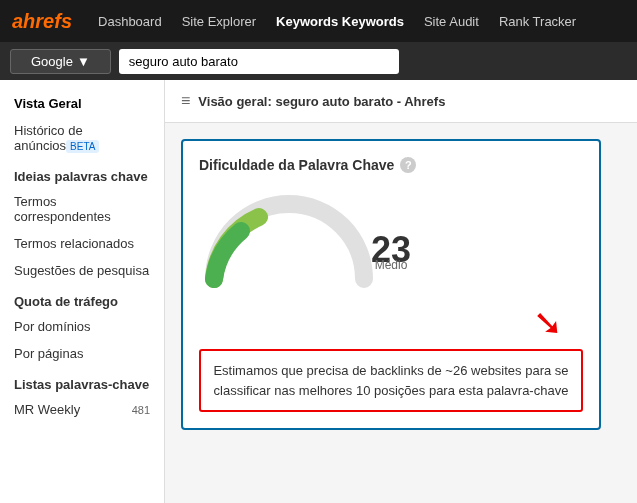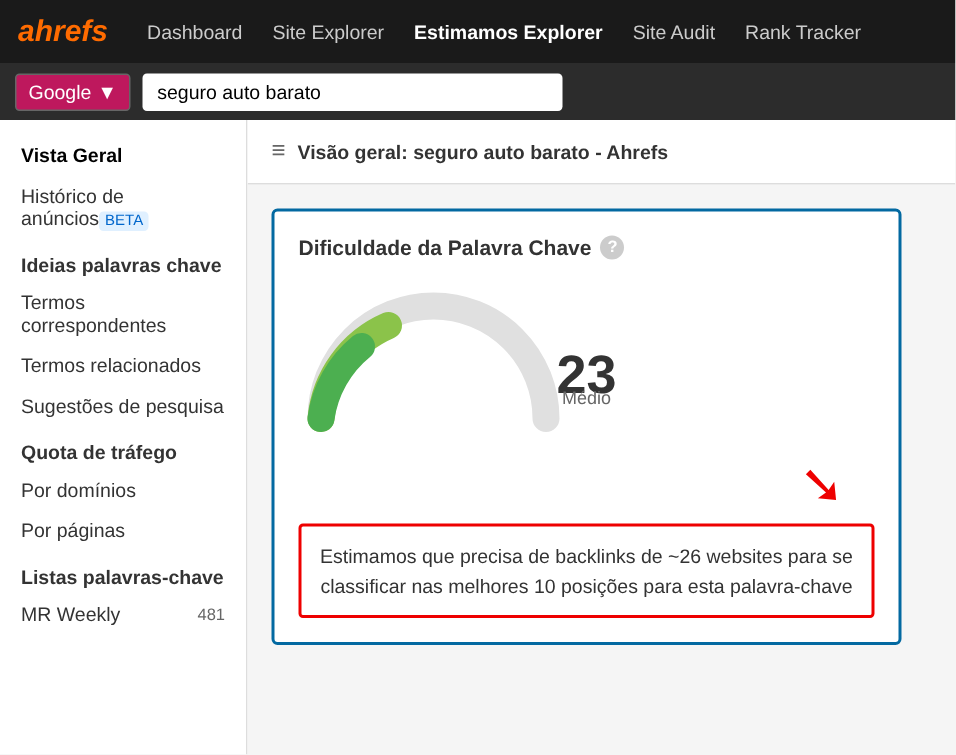--- a/index.html
+++ b/index.html
@@ -35,25 +35,25 @@
     
     .search-bar {
       background: #2c2c2c;
       display: flex;
       align-items: center;
       height: 38px;
       padding: 0 10px;
       gap: 8px;
     }
     .search-engine-select {
-      background: #be185d;
+      background: #404040;
       color: #fff;
       border: 1px solid #666;
       border-radius: 3px;
-      padding: 4px 8px;
+      padding: 4px 20px;
       font-size: 13px;
       display: flex;
       align-items: center;
       gap: 4px;
       cursor: pointer;
     }
     .search-input {
       background: #fff;
       border: none;
       border-radius: 3px;
@@ -223,21 +223,21 @@
       line-height: 1;
     }
   </style>
 </head>
 <body>
 
 <div class="top-nav">
   <span class="logo">ahrefs</span>
   <span class="nav-item">Dashboard</span>
   <span class="nav-item">Site Explorer</span>
-  <span class="nav-item active">Estimamos Explorer</span>
+  <span class="nav-item active">Keywords Keywords</span>
   <span class="nav-item">Site Audit</span>
   <span class="nav-item">Rank Tracker</span>
 </div>
 
 <div class="search-bar">
   <div class="search-engine-select">
     <span>Google</span>
     <span>▼</span>
   </div>
   <input class="search-input" type="text" value="seguro auto barato" style="">

